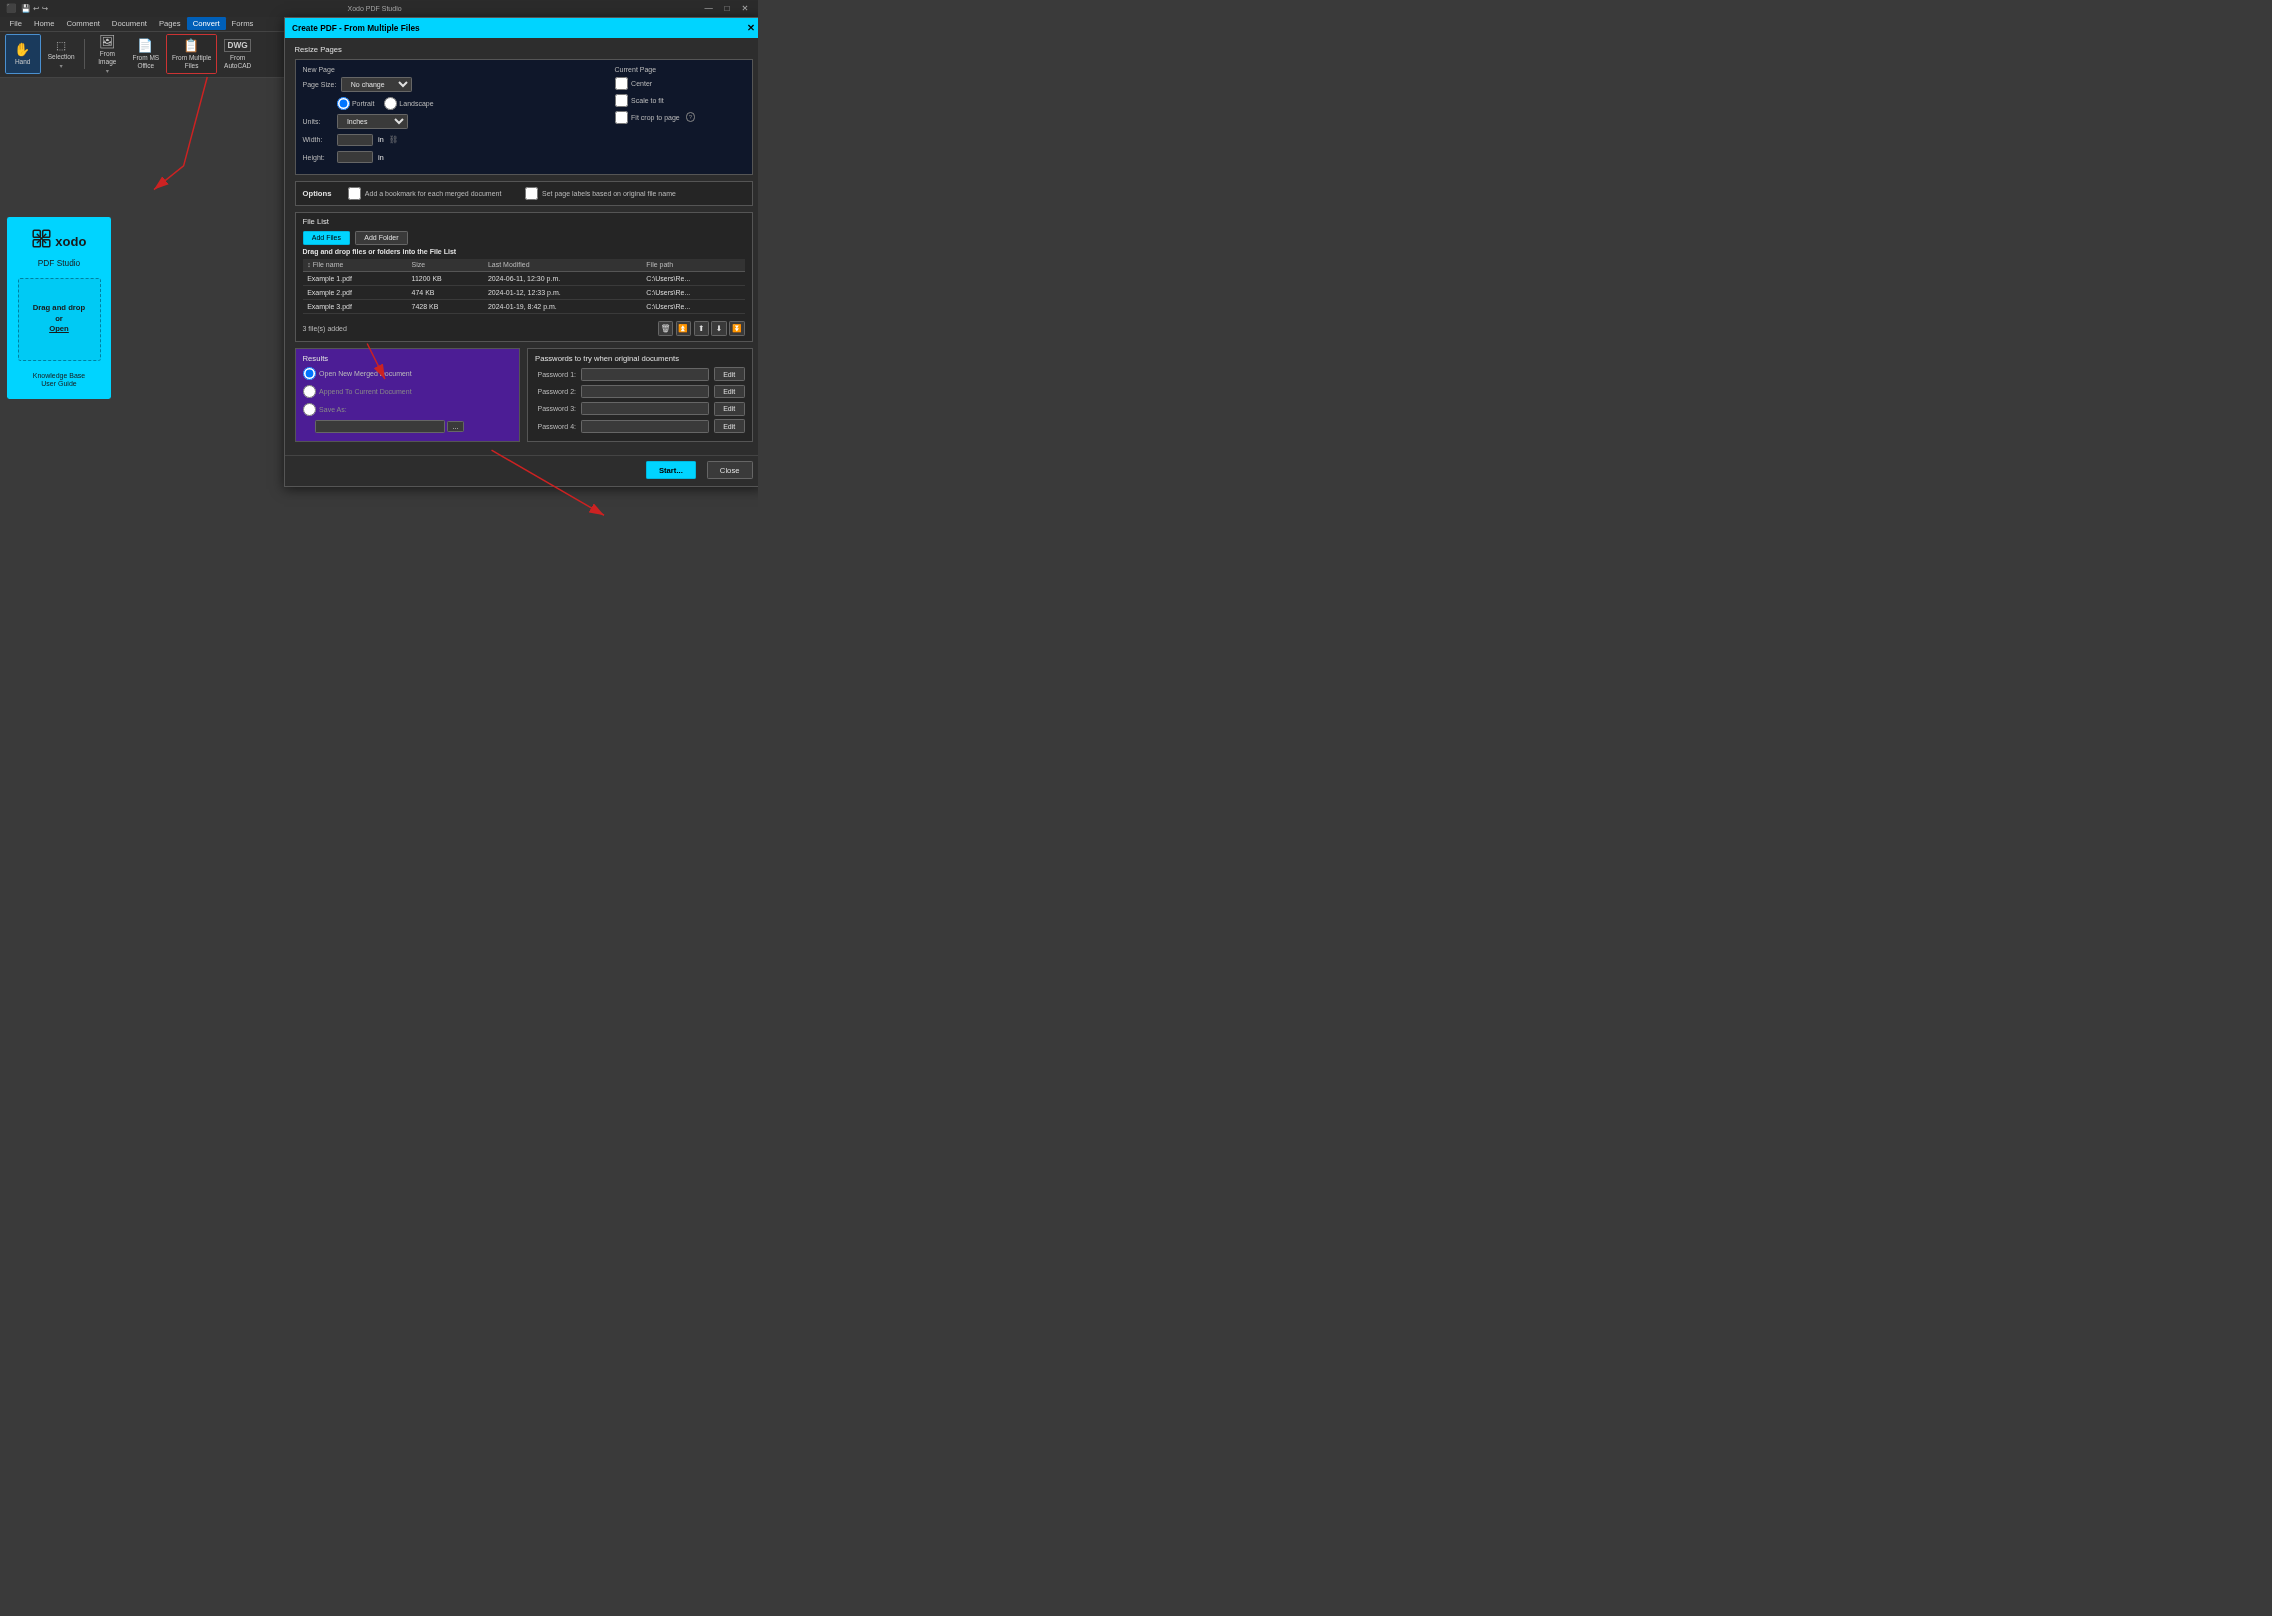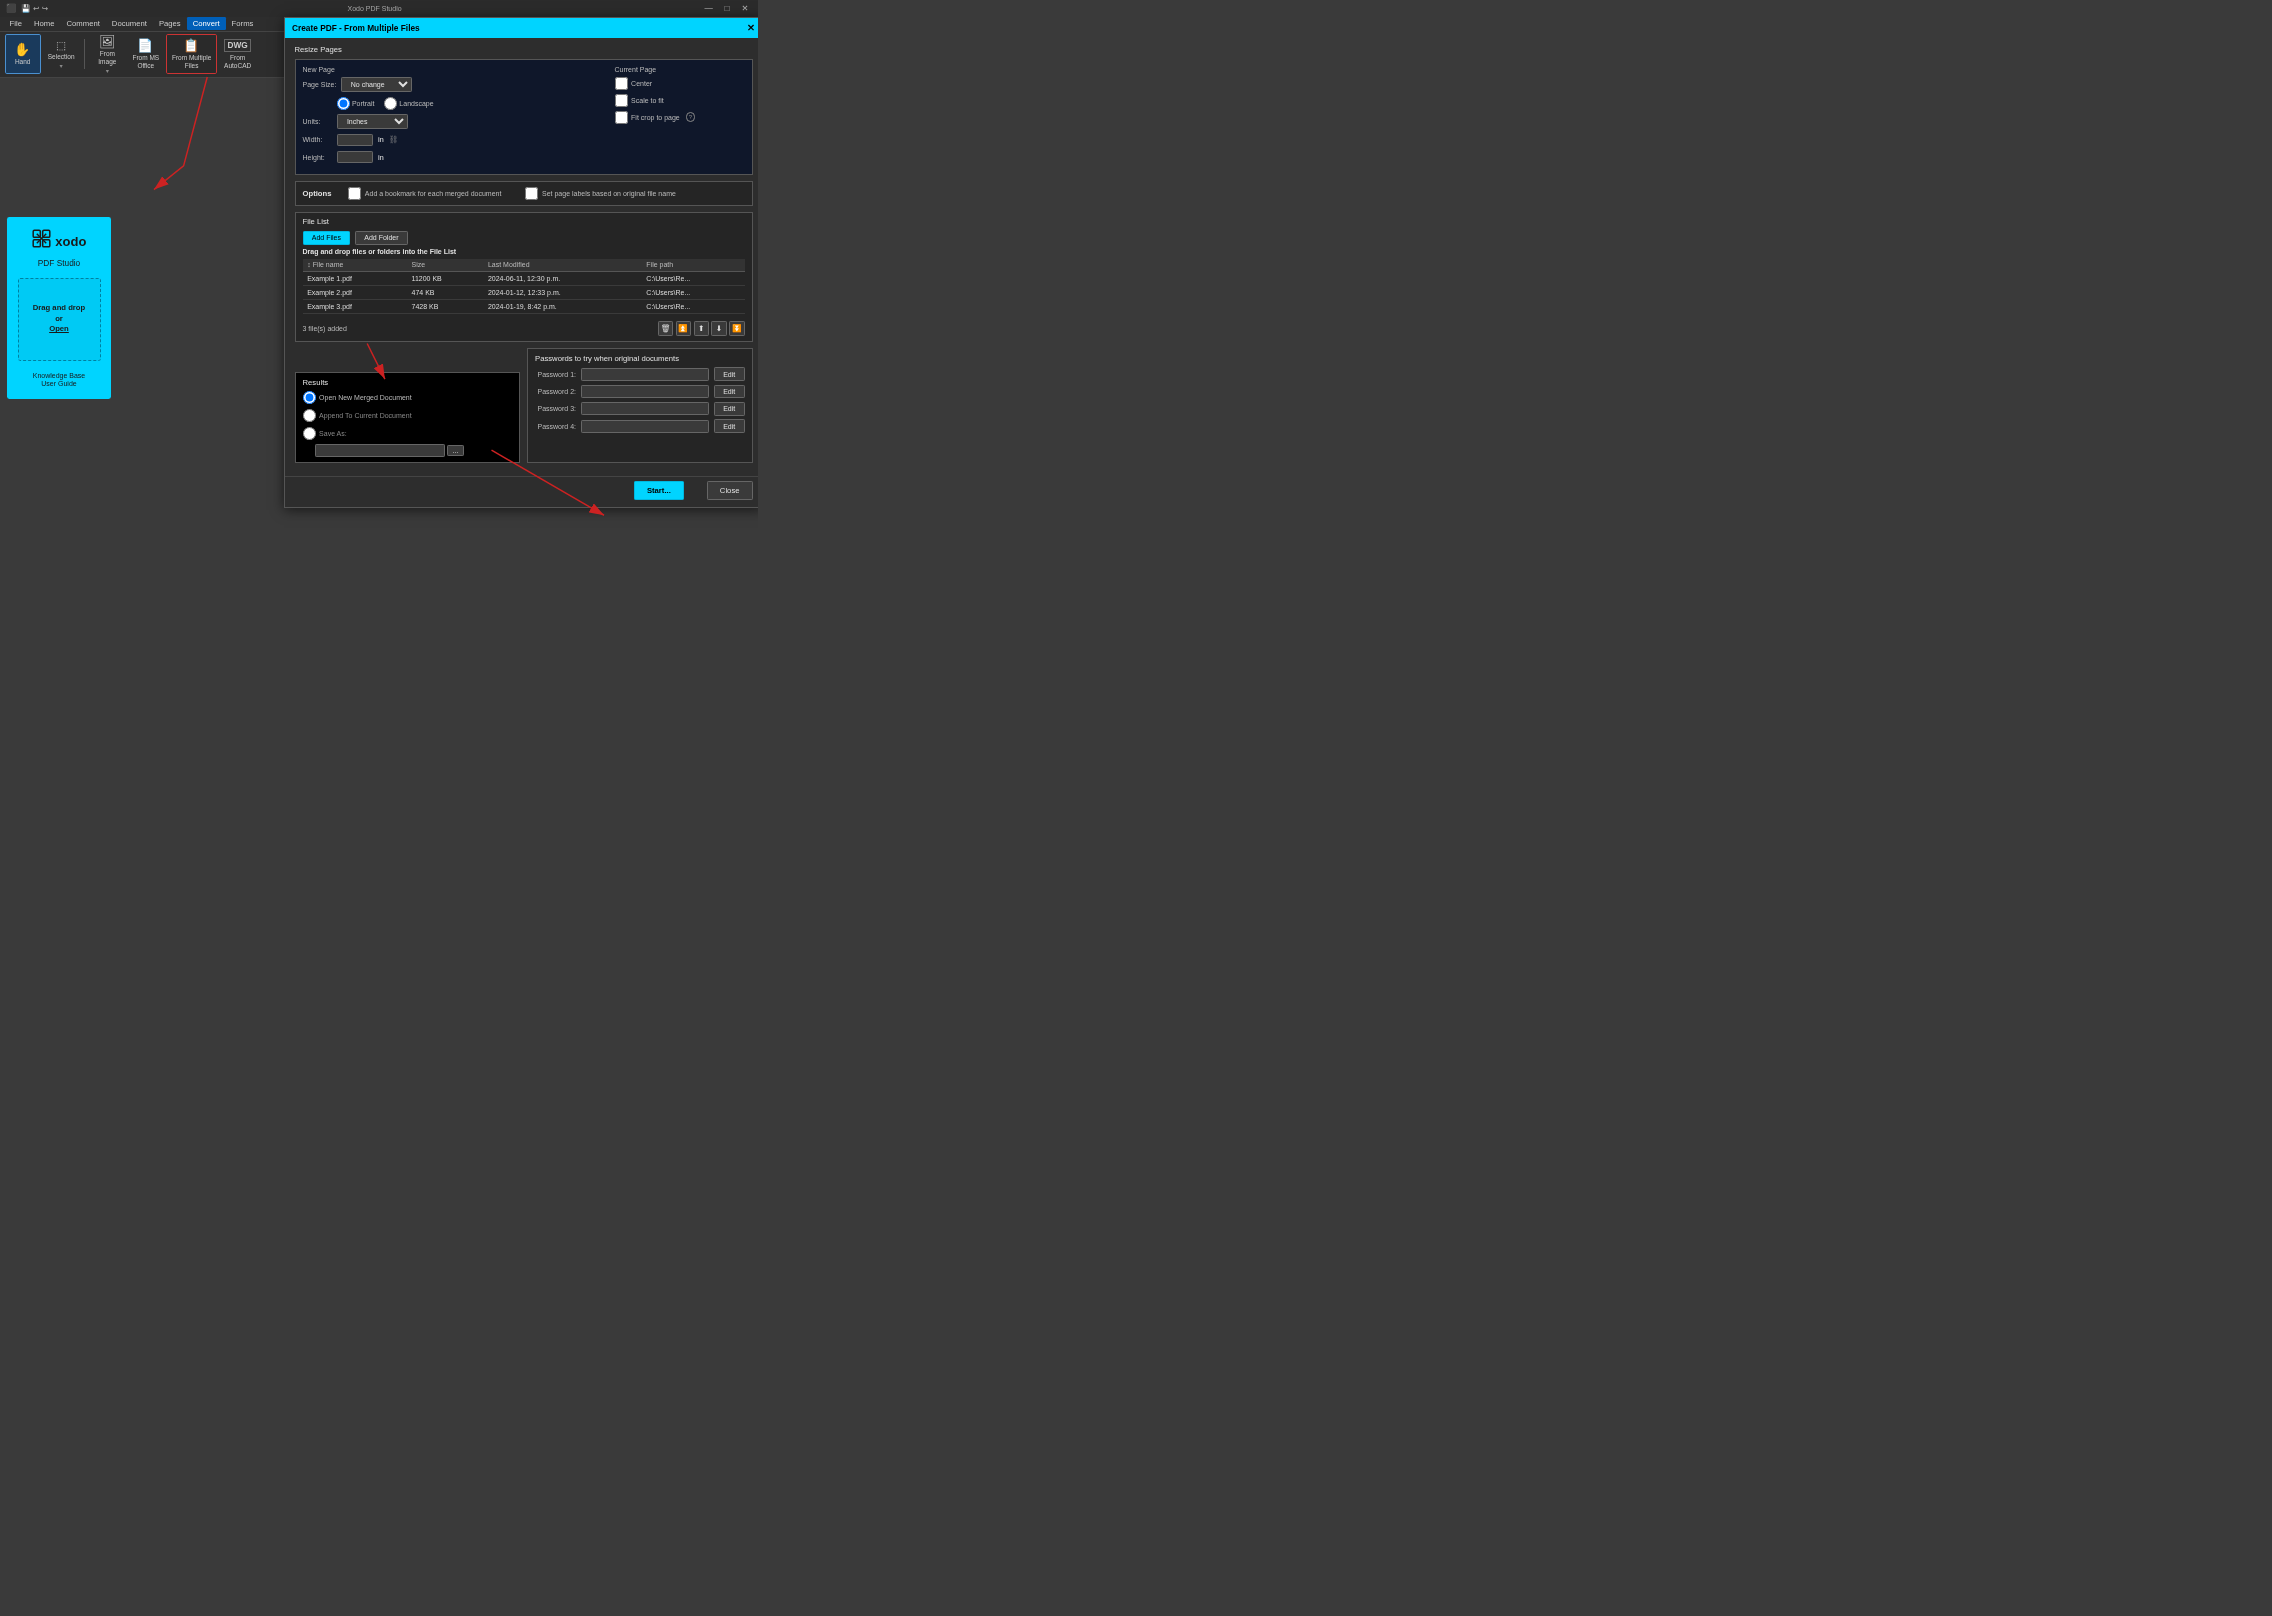--- a/index.html
+++ b/index.html
@@ -414,22 +414,21 @@
     
     .bottom-row {
       display: flex;
       gap: 7px;
       margin-bottom: 6px;
     }
     .results-section {
       flex: 1;
       border: 0.6px solid #555;
       padding: 4.7px 7px;
-      background: #000000;
-      margin-top: 24px;
+      background: #4c1d95;
     }
     .passwords-section {
       flex: 1;
       border: 0.6px solid #555;
       padding: 4.7px 7px;
       background: #252525;
     }
     .password-row {
       display: flex;
       align-items: center;
@@ -450,21 +449,21 @@
       font-size: 7px;
       flex: 1;
       height: 13px;
       border-radius: 1.2px;
     }
 
     
     .dialog-footer {
       display: flex;
       justify-content: flex-end;
-      gap: 23px;
+      gap: 11px;
       padding: 4.7px 9.5px 7px;
       border-top: 0.6px solid #444;
     }
     .btn-start {
       background: #00d4ff;
       border: 0.6px solid #00b8e0;
       color: #000;
       font-weight: bold;
       padding: 3.6px 12px;
       font-size: 7.7px;

